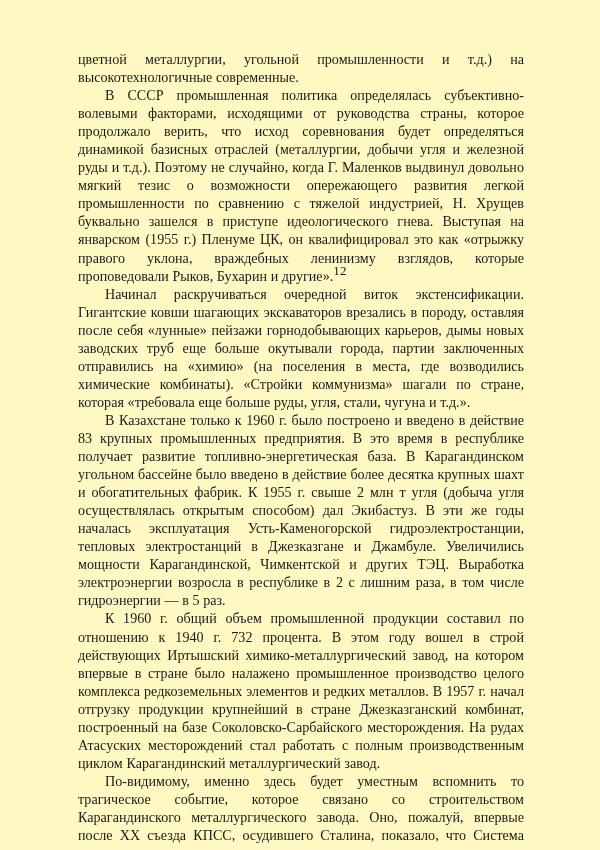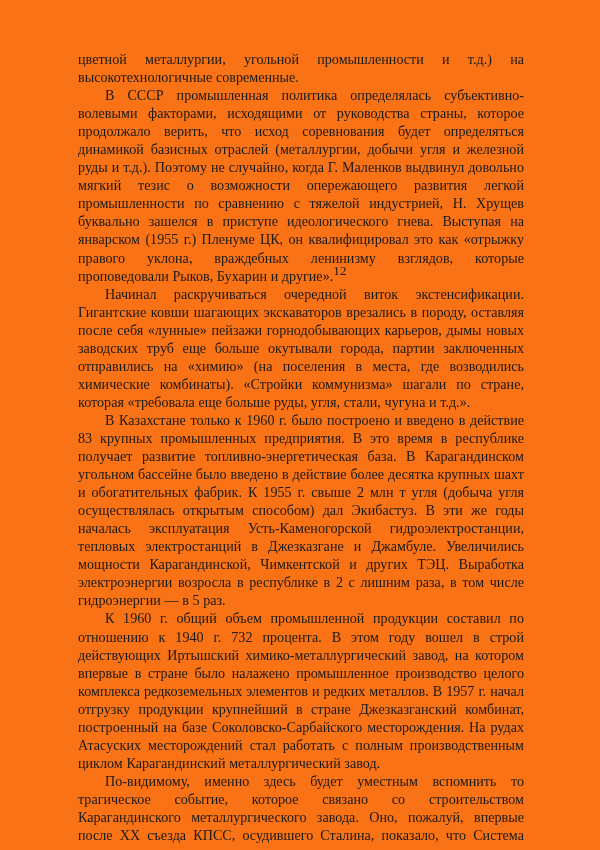--- a/index.html
+++ b/index.html
@@ -9,21 +9,21 @@
     background: #ffffff;
   }
   body {
     font-family: "Liberation Serif", "DejaVu Serif", serif;
     color: #1a1a1a;
   }
   .page {
     position: relative;
     width: 600px;
     height: 850px;
-    background: #f97316;
+    background: #fef9c3;
     overflow: hidden;
     box-sizing: border-box;
   }
   .text-block {
     position: absolute;
     left: 78px;
     top: 50px;
     width: 446px;
   }
   p.para {

